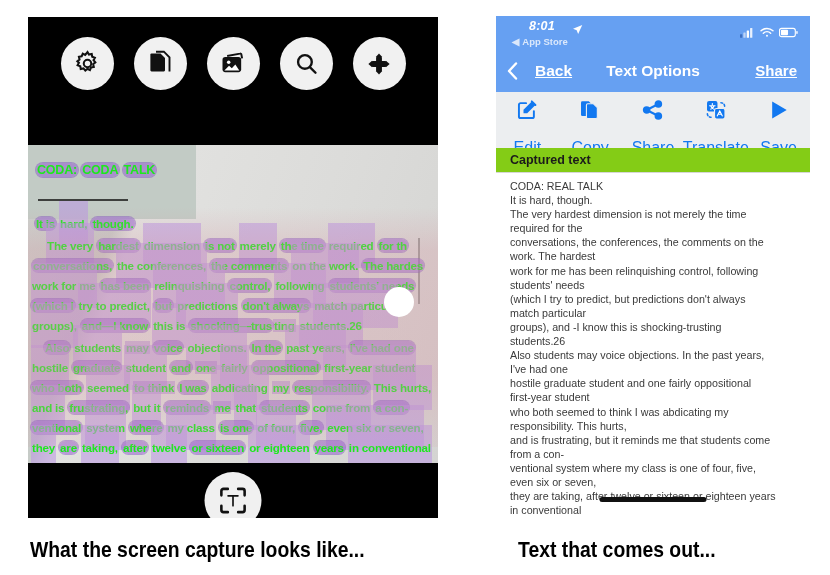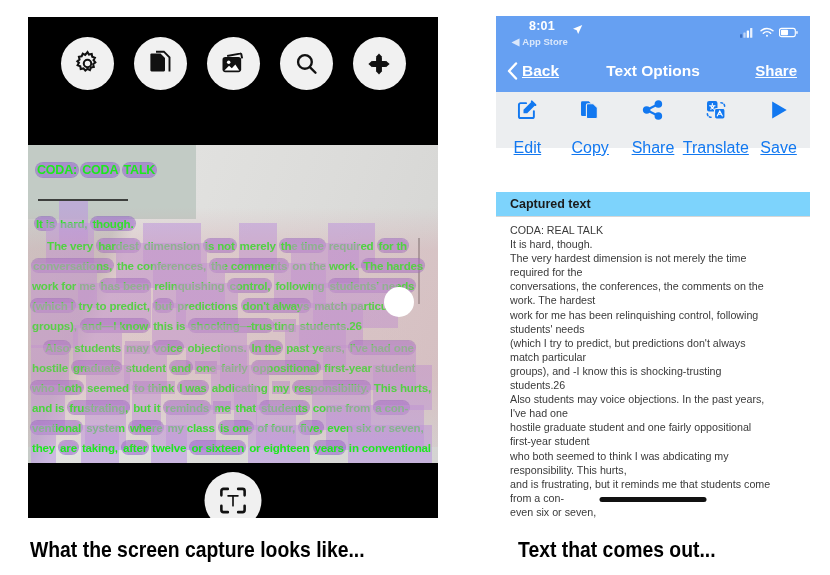--- a/index.html
+++ b/index.html
@@ -108,39 +108,40 @@
     overflow: hidden;
   }
   .statusbar {
     position: relative; width:314px; height:38px;
     background: #66a0f2;
   }
   .sb-time {
     position:absolute; left:33px; top:3px;
     color:#fff; font-size:12.5px; font-weight:700;
     letter-spacing:0.2px;
+    font-style:italic;
   }
   .sb-arrow { position:absolute; left:76px; top:5px; }
   .sb-back {
     position:absolute; left:16px; top:20px;
     color:#dbe8fb; font-size:9.5px; font-weight:700;
     display:flex; align-items:center; gap:3px;
   }
   .sb-right {
     position:absolute; right:12px; top:11px;
     display:flex; align-items:center; gap:5px;
   }
   .navbar {
     position:relative; width:314px; height:38px;
     background:#66a0f2;
     display:flex; align-items:center;
   }
   .nav-back {
     position:absolute; left:10px; top:7px;
-    display:flex; align-items:center; gap:3px;
+    display:flex; align-items:center; gap:16px;
     color:#fff; font-size:15.5px; font-weight:700;
   }
   .nav-back .lbl { text-decoration: underline; }
   .nav-title {
     position:absolute; left:0; top:8px; width:314px;
     text-align:center; color:#fff; font-size:15.5px; font-weight:700;
   }
   .nav-save {
     position:absolute; right:13px; top:8px;
     color:#fff; font-size:15px; font-weight:700; text-decoration:underline;
@@ -155,23 +156,23 @@
     display:flex; flex-direction:column; align-items:center;
     width:58px;
   }
   .tool .ic { height:26px; display:flex; align-items:center; justify-content:center; }
   .tool .lb {
     margin-top:16px; color:#1278f0; font-size:16px; font-weight:400;
     text-decoration: underline;
   }
   .captured-head {
     position:relative; width:314px; height:24px;
-    background:#7dd3fc;
+    background:#84cc16;
     border-bottom:1px solid #d6d6d6;
-    display:flex; align-items:center;margin-top:44px;
+    display:flex; align-items:center;
   }
   .captured-head span {
     margin-left:14px; font-size:12.5px; color:#1b1b1b; font-weight:700;
   }
   .captured-body {
     position:relative; width:314px; padding:6px 0 0 0;
   }
   .captured-body .ln {
     margin:0 0 0 14px;
     font-size:10.7px;
@@ -454,20 +455,21 @@
       <div class="ln">groups), and -I know this is shocking-trusting</div>
       <div class="ln">students.26</div>
       <div class="ln">Also students may voice objections. In the past years,</div>
       <div class="ln">I've had one</div>
       <div class="ln">hostile graduate student and one fairly oppositional</div>
       <div class="ln">first-year student</div>
       <div class="ln">who both seemed to think I was abdicating my</div>
       <div class="ln">responsibility. This hurts,</div>
       <div class="ln">and is frustrating, but it reminds me that students come</div>
       <div class="ln">from a con-</div>
+      <div class="ln">ventional system where my class is one of four, five,</div>
       <div class="ln">even six or seven,</div>
       <div class="ln">they are taking, after twelve or sixteen or eighteen years</div>
       <div class="ln">in conventional</div>
     </div>
 
     <div class="home-ind"></div>
 
   </div>
 
   <div class="caption caption-left">What the screen capture looks like...</div>

